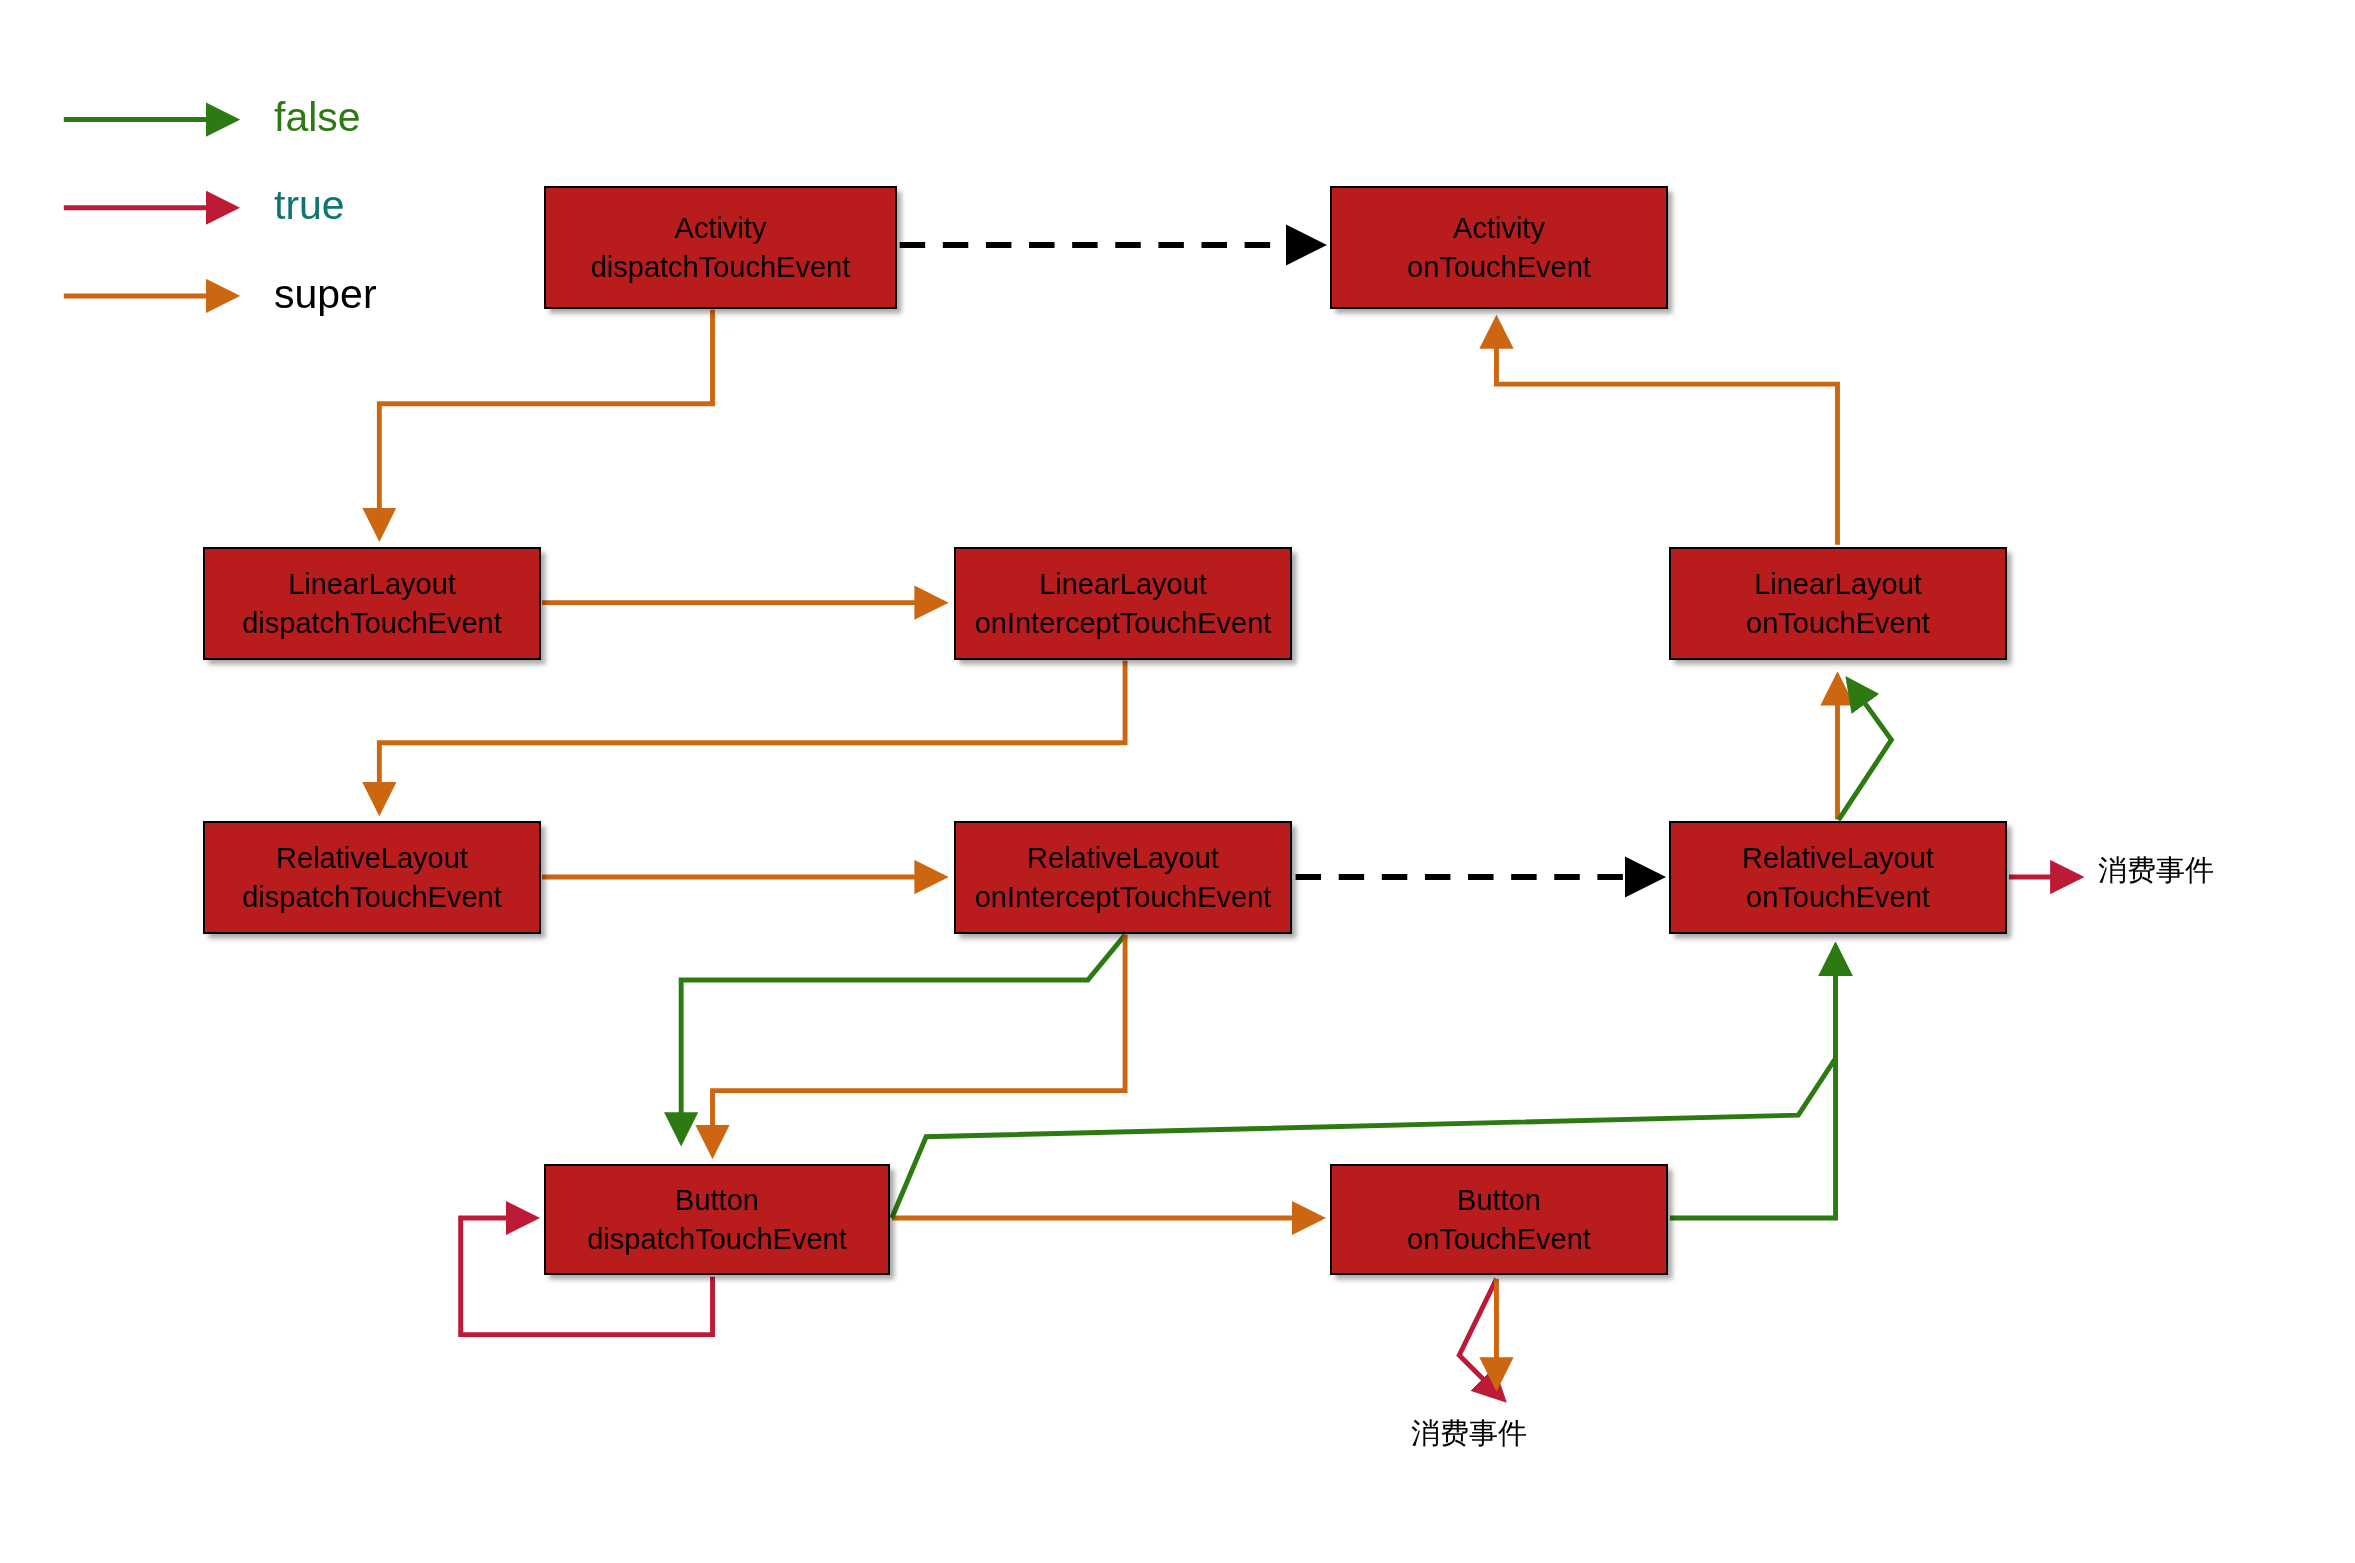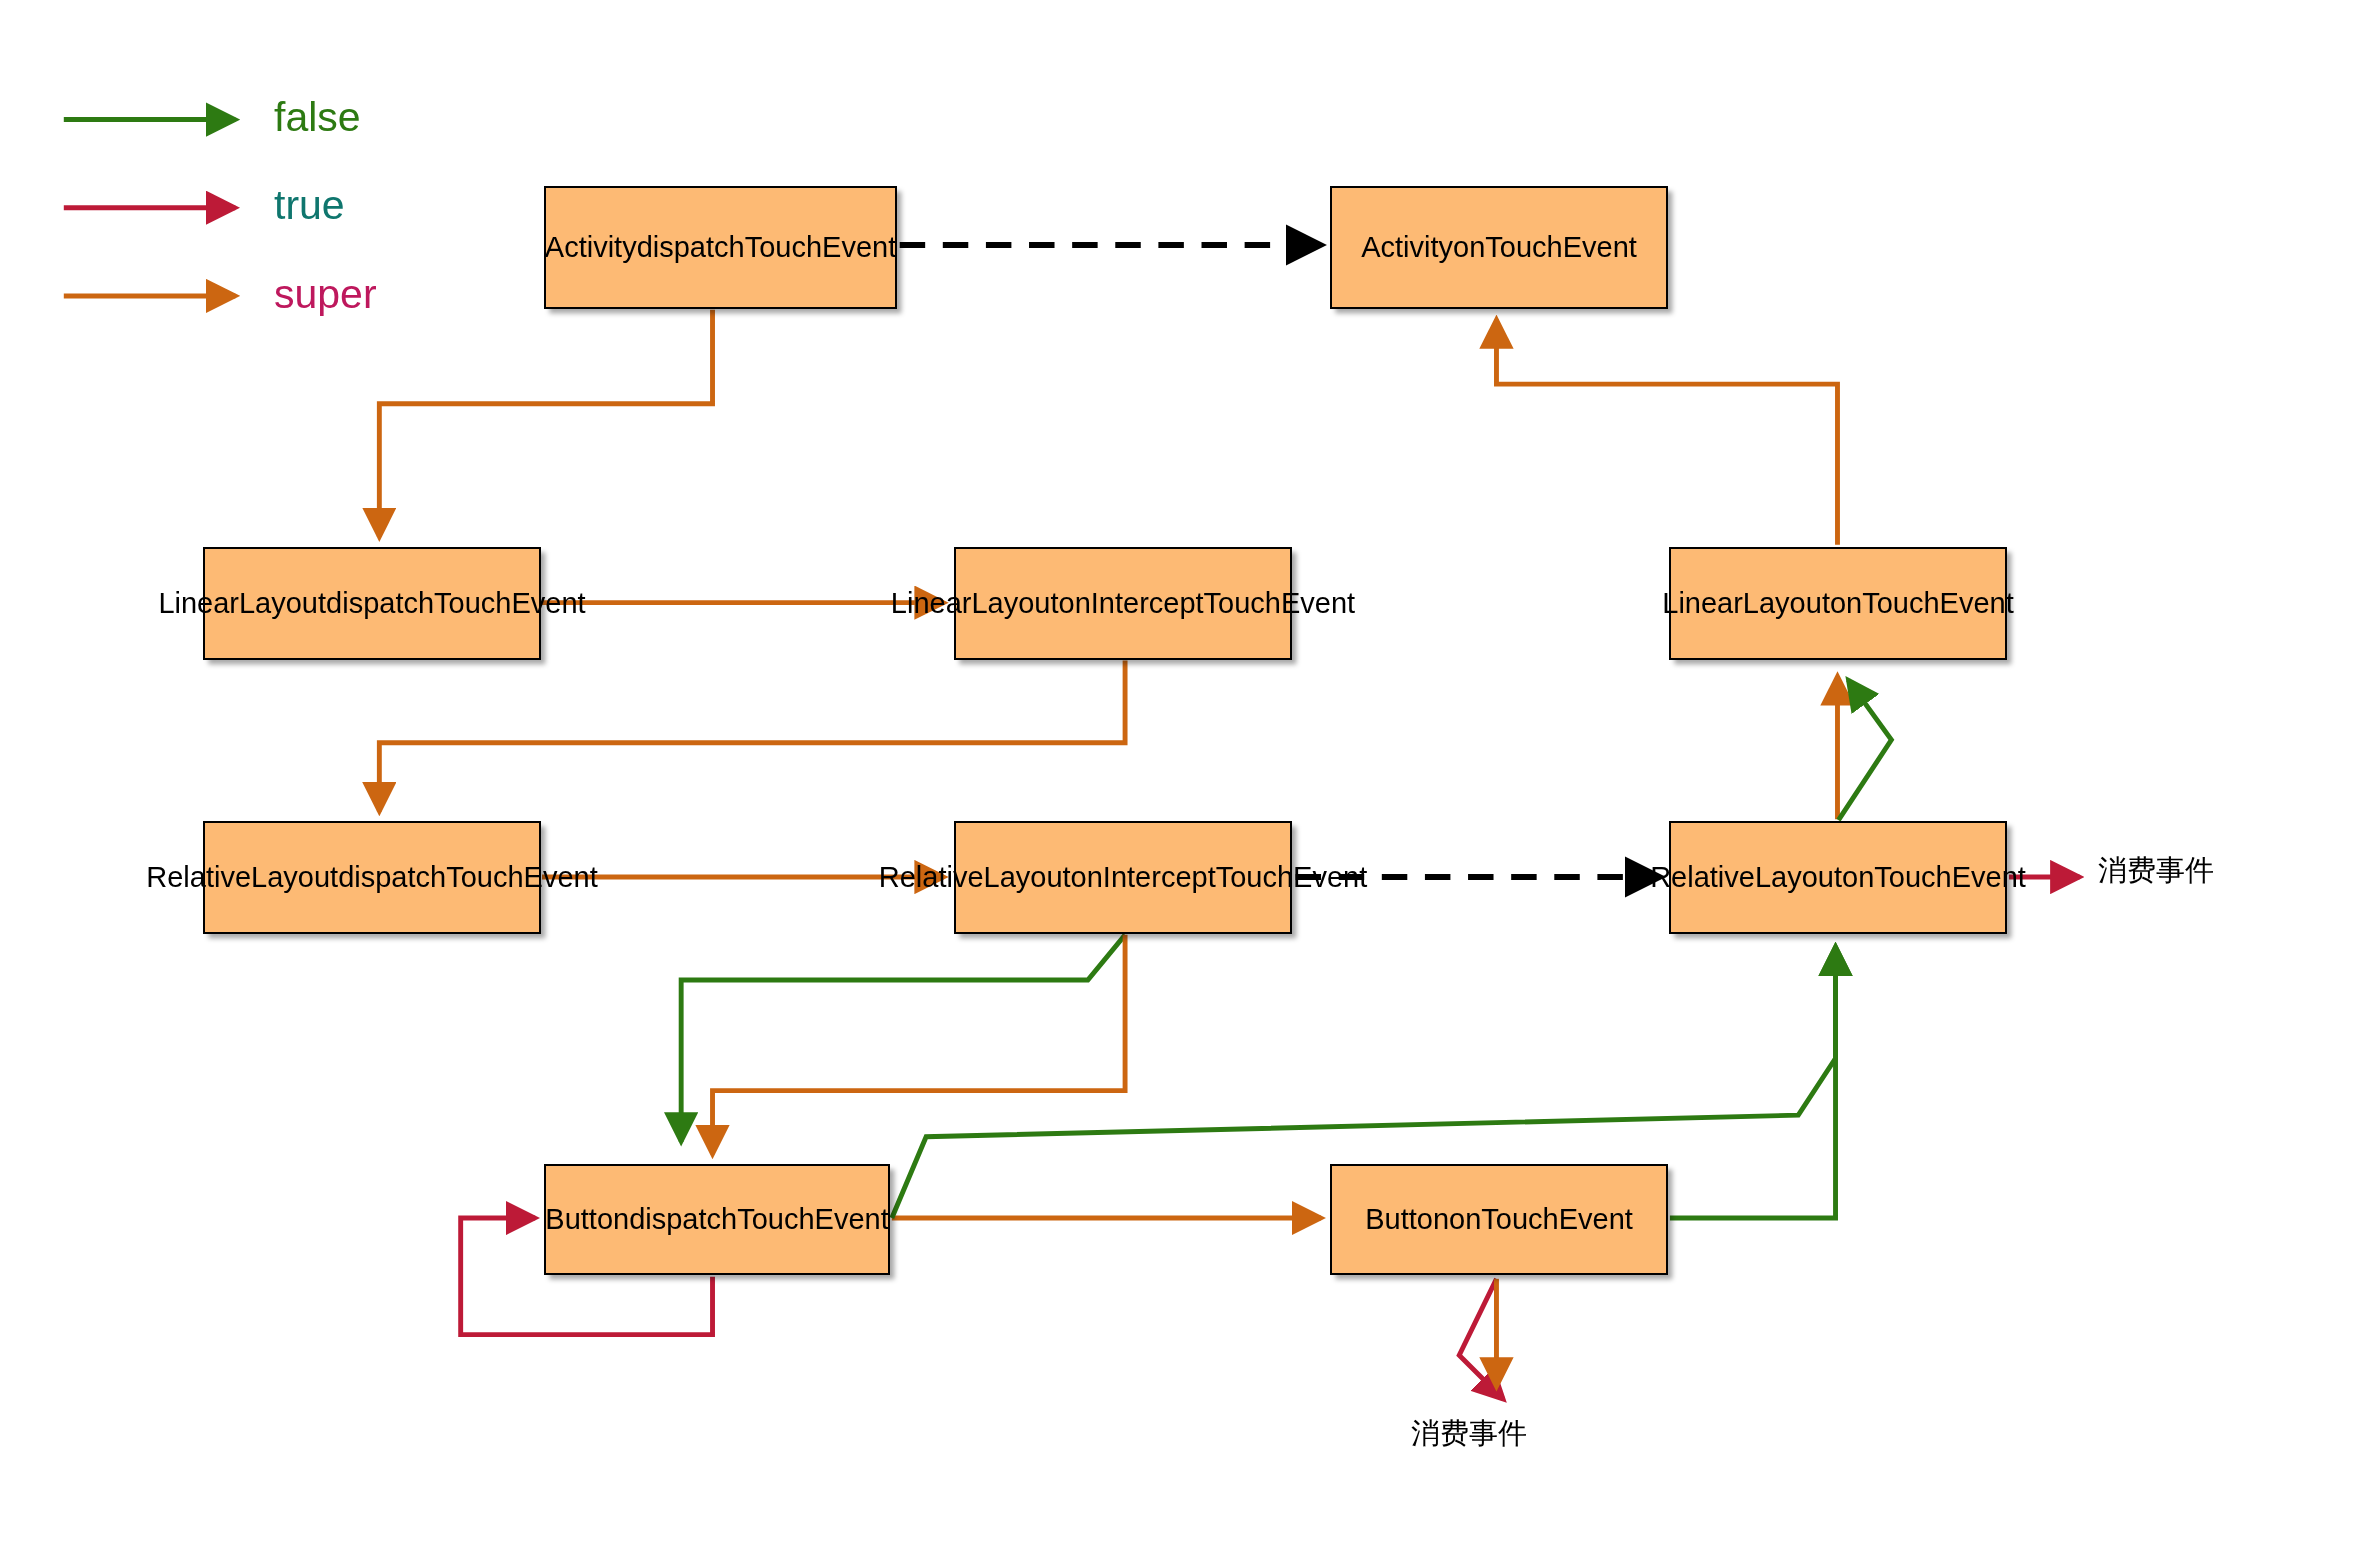--- a/index.html
+++ b/index.html
@@ -19,25 +19,25 @@
     position: absolute;
     left: 0;
     top: 0;
     width: 2355px;
     height: 1563px;
     pointer-events: none;
   }
   .node {
     position: absolute;
     box-sizing: border-box;
-    background: #fdba74;
+    background: #b91c1c;
     border: 2.9px solid #000000;
     box-shadow: 4.9px 4.9px 4.9px rgba(0,0,0,0.34);
     display: flex;
-    flex-direction: row;
+    flex-direction: column;
     align-items: center;
     justify-content: center;
     line-height: 1.32;
     color: #000000;
     font-size: 29px;
     z-index: 5;
   }
   .node .l1, .node .l2 { display: block; white-space: nowrap; }
   .legend-label {
     position: absolute;
@@ -151,21 +151,21 @@
       <line x1="2050" y1="895" x2="2122" y2="895" stroke="#bd1a37" stroke-width="5" marker-end="url(#ah-red)"></line>
     </g>
 
     <g>
       <path d="M1875,556 L1875,392 L1527,392 L1527,326" fill="none" stroke="#cc6611" stroke-width="5" marker-end="url(#ah-orange)"></path>
     </g>
   </svg>
 
   <div class="legend-label" style="left:274px; top:94px; color:#2d7a12;">false</div>
   <div class="legend-label" style="left:274px; top:182px; color:#0f766e;">true</div>
-  <div class="legend-label" style="left:274px; top:271px; color:#be185d;">super</div>
+  <div class="legend-label" style="left:274px; top:271px; color:#000000;">super</div>
 
   <div class="node" style="left:544px; top:186px; width:353px; height:123px;">
     <span class="l1">Activity</span>
     <span class="l2">dispatchTouchEvent</span>
   </div>
 
   <div class="node" style="left:1330px; top:186px; width:338px; height:123px;">
     <span class="l1">Activity</span>
     <span class="l2">onTouchEvent</span>
   </div>

